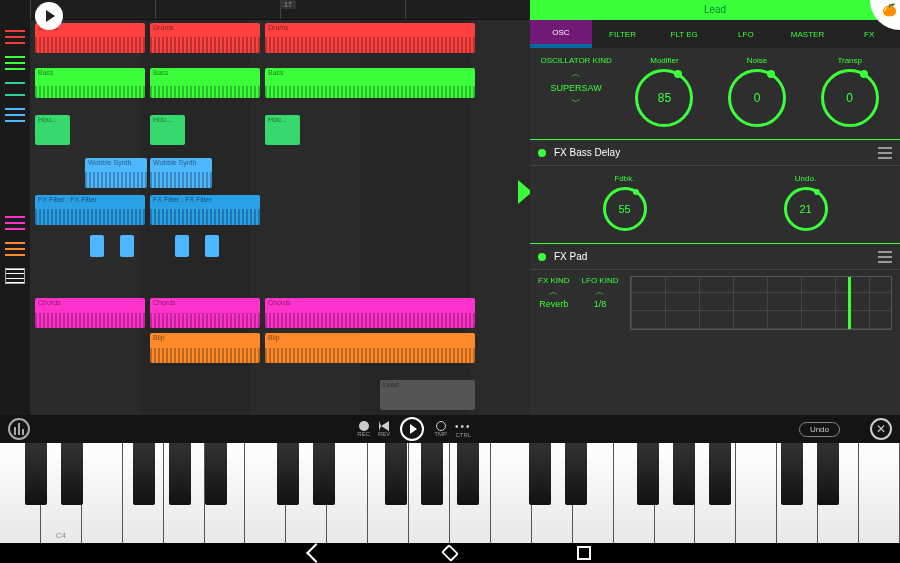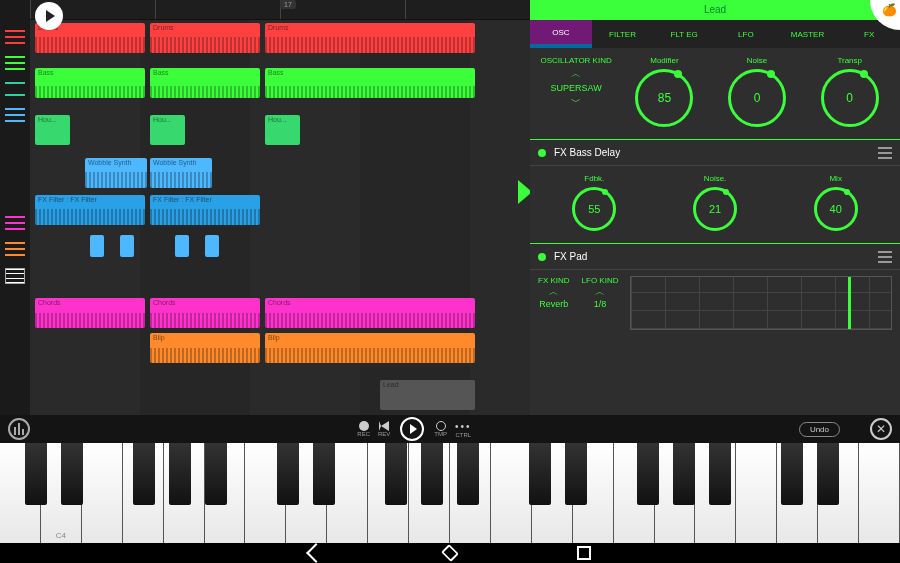--- a/index.html
+++ b/index.html
@@ -254,26 +254,22 @@
             <span></span>
             <span></span>
           </div>
       </div>
       <div class="knob-row small">
         <div class="kcol">
             <div class="klabel">Fdbk.</div>
             <div class="knob">55</div>
           </div>
         <div class="kcol">
-            <div class="klabel">Noise.</div>
+            <div class="klabel">Undo.</div>
             <div class="knob">21</div>
-          </div>
-        <div class="kcol">
-            <div class="klabel">Mix</div>
-            <div class="knob">40</div>
           </div>
       </div>
 
       <div class="sec-hdr">
         <span class="dot"></span>
         <span>FX Pad</span>
         <div class="menu-icon">
             <span></span>
             <span></span>
             <span></span>

